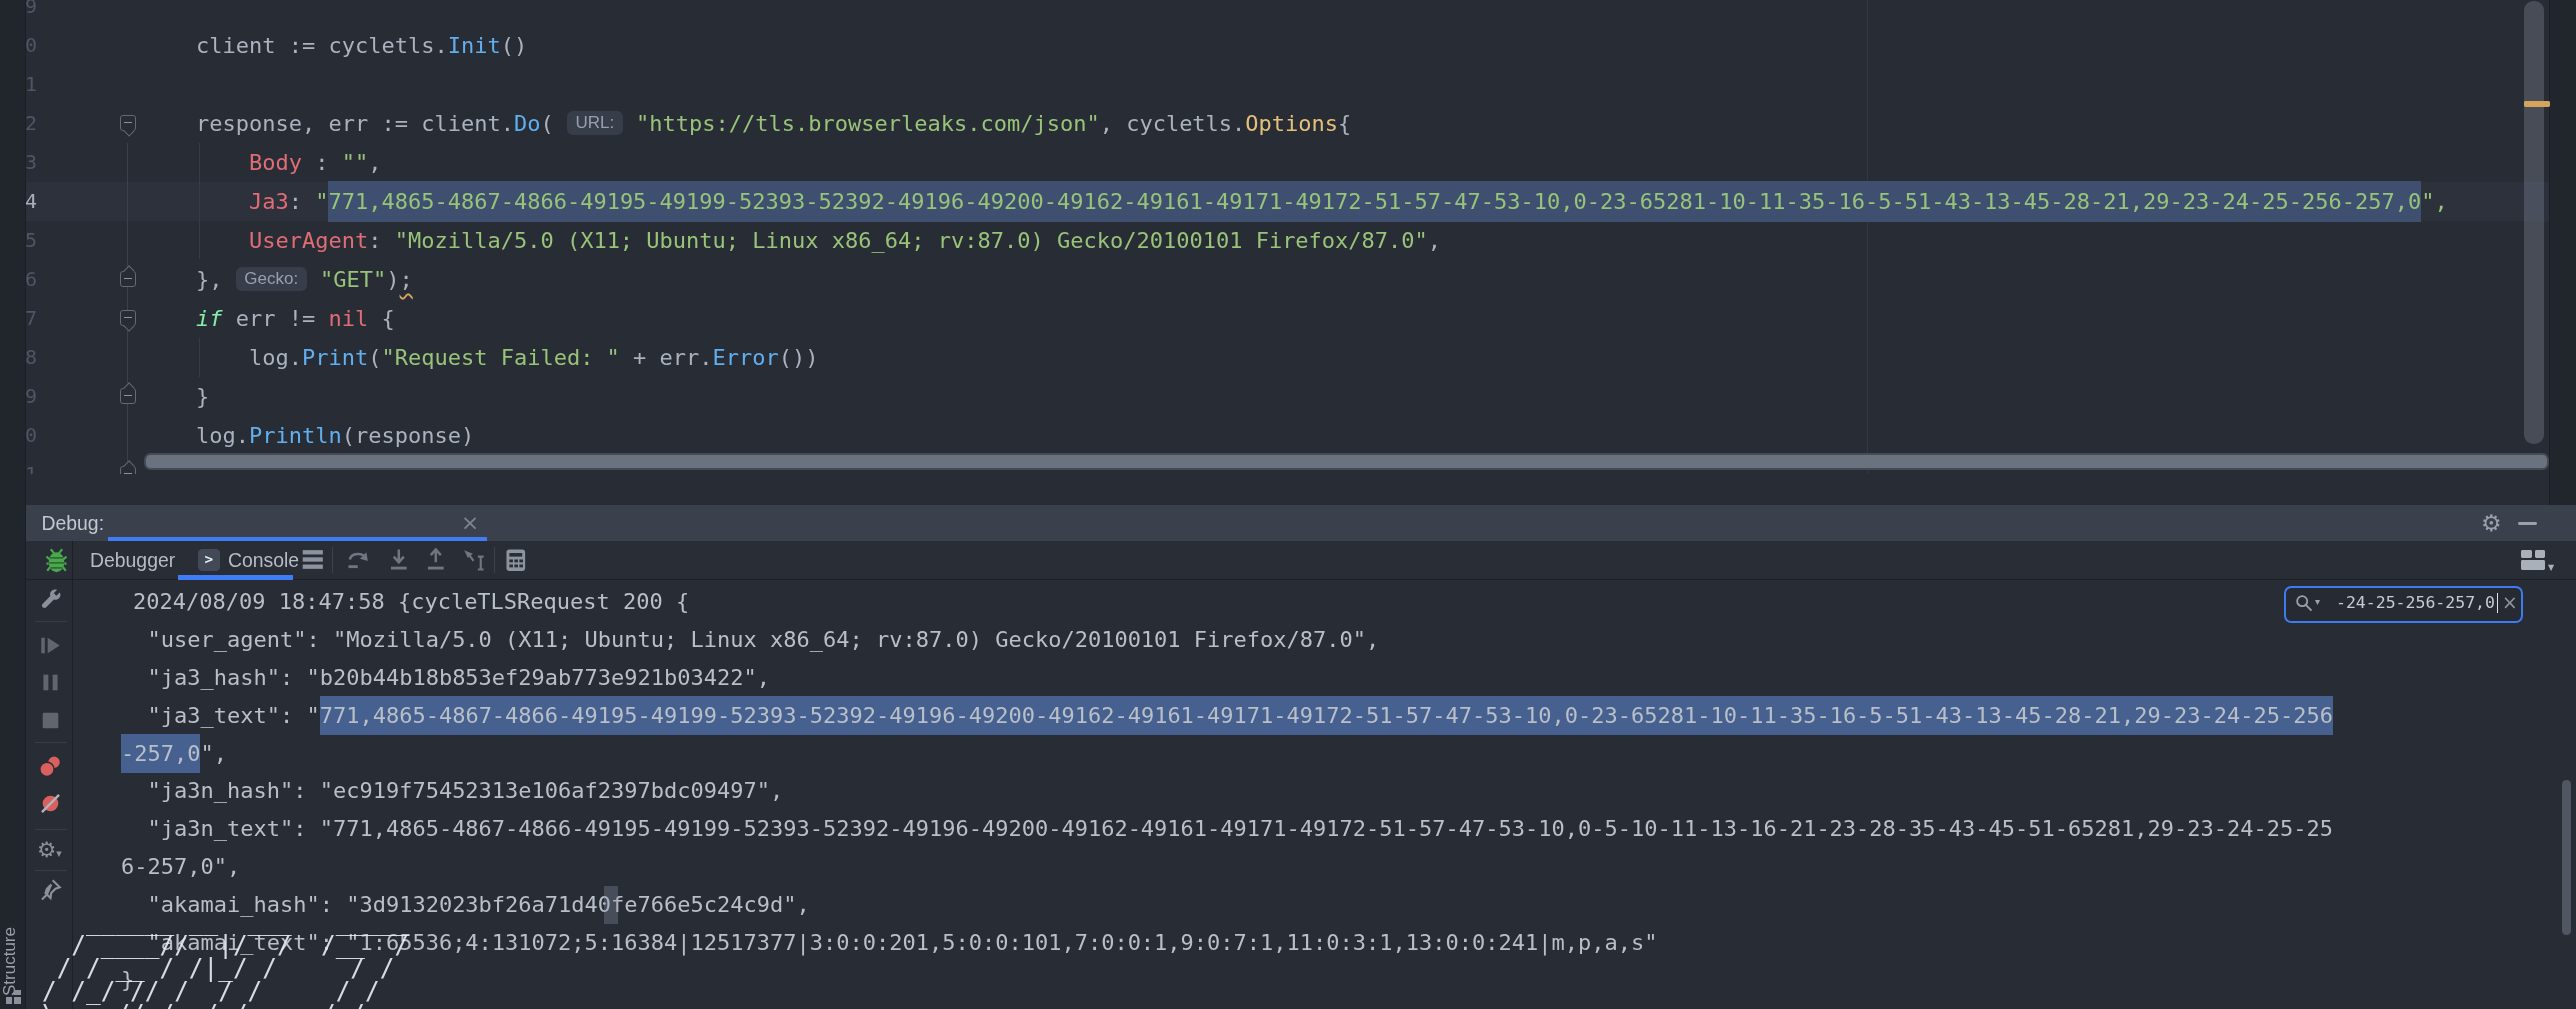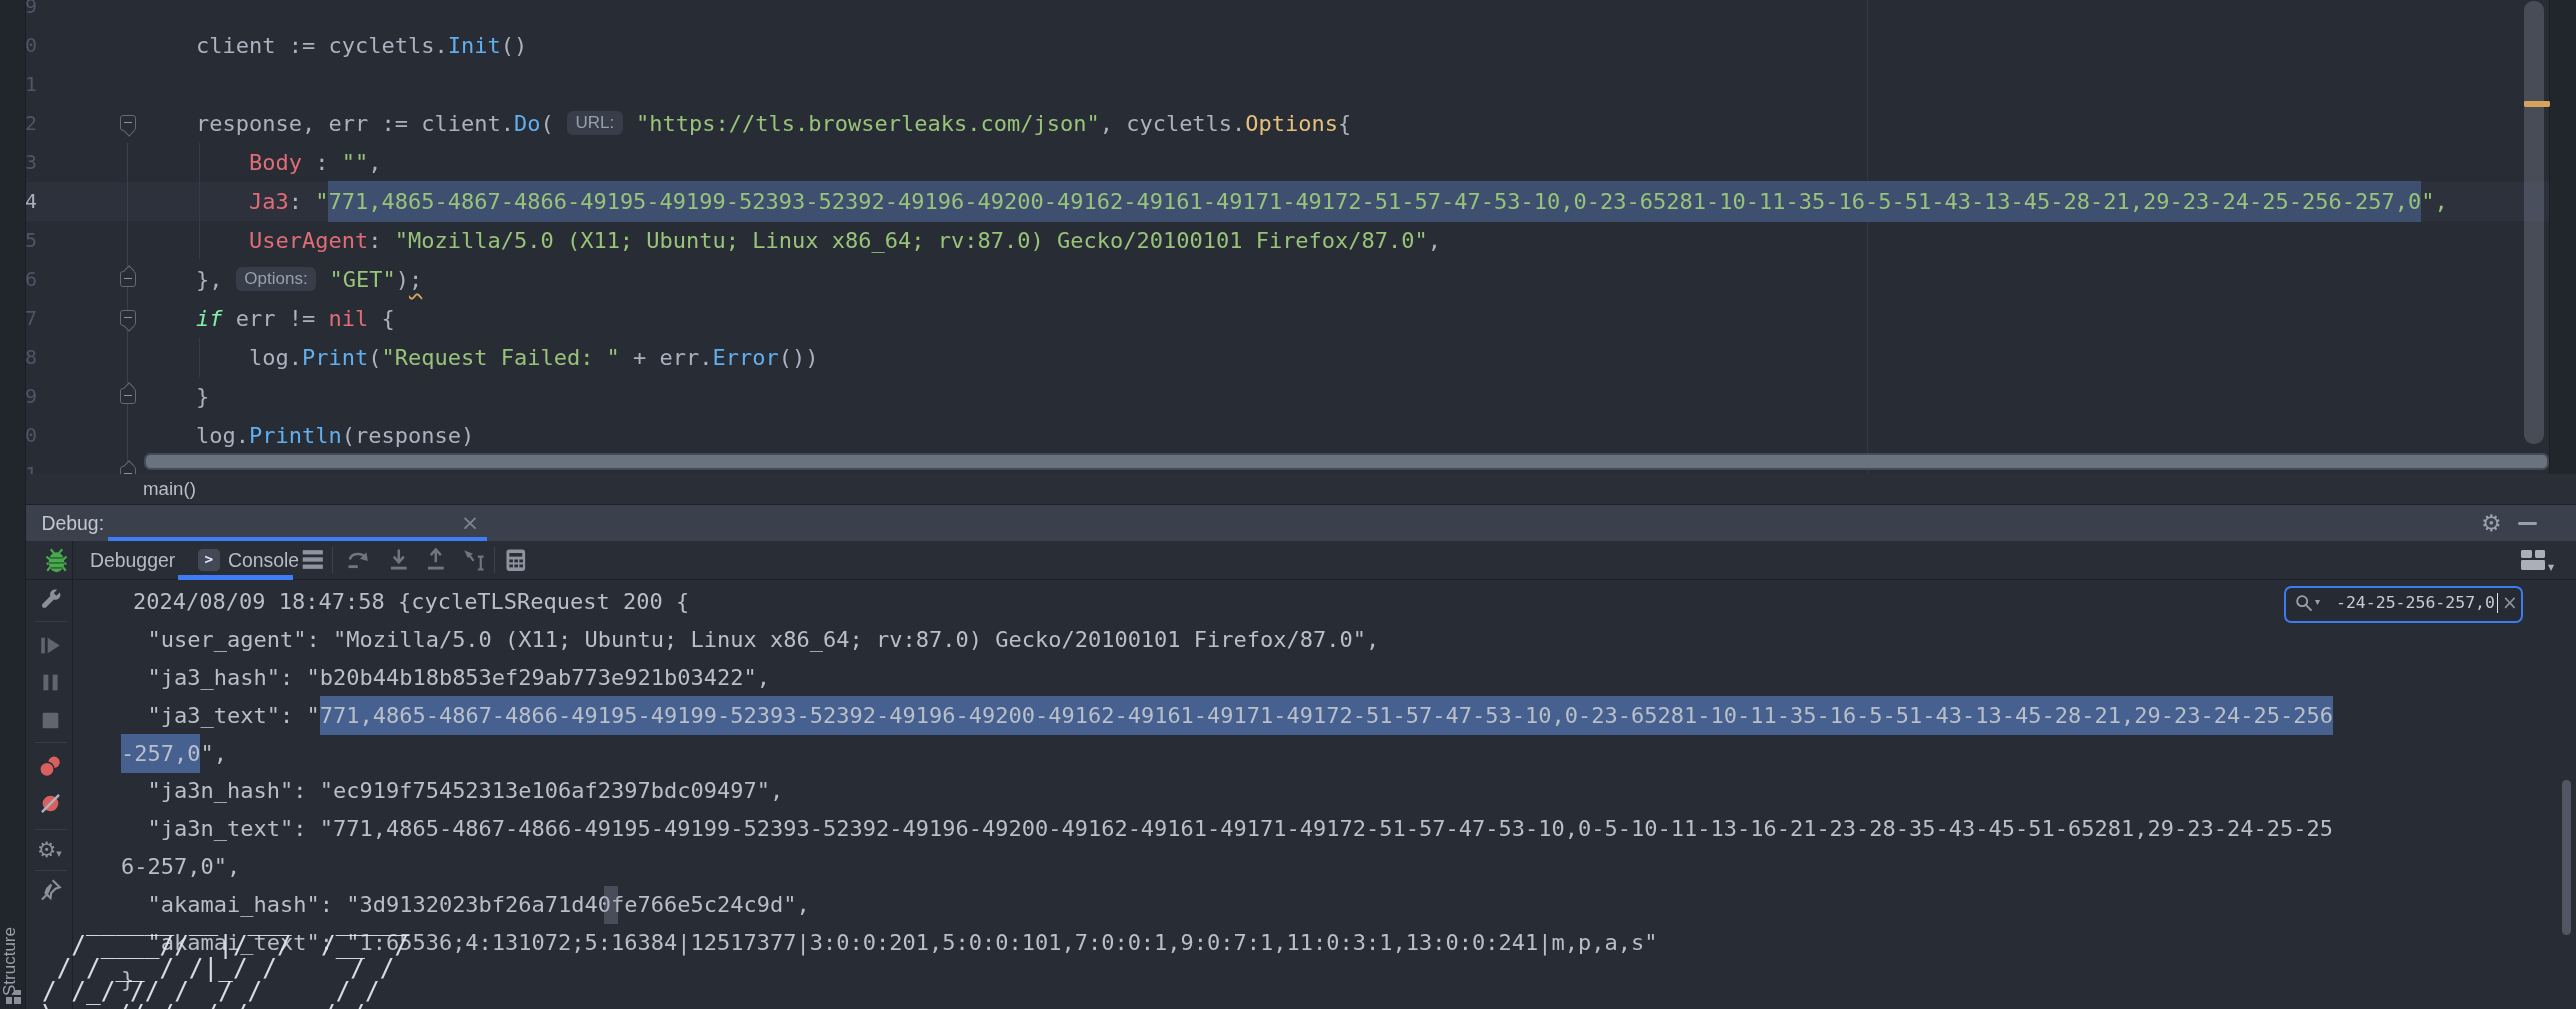--- a/index.html
+++ b/index.html
@@ -121,21 +121,21 @@
         <div class="fold down" style="top: 115px;">
           <i></i>
         </div>
         <div class="code-line" style="top: 104px;"><span class="d">response, err := client.</span><span class="f">Do</span><span class="d">( </span><span class="chip">URL:</span><span class="d"> </span><span class="s">"https://tls.browserleaks.com/json"</span><span class="d">, cycletls.</span><span class="t">Options</span><span class="d">{</span></div>
         <div class="code-line" style="top: 143px;"><span class="d">    </span><span class="p">Body</span><span class="d"> : </span><span class="s">""</span><span class="d">,</span></div>
         <div class="code-line" style="top: 182px;"><span class="d">    </span><span class="p">Ja3</span><span class="d">: </span><span class="s">"</span><span class="s sel">771,4865-4867-4866-49195-49199-52393-52392-49196-49200-49162-49161-49171-49172-51-57-47-53-10,0-23-65281-10-11-35-16-5-51-43-13-45-28-21,29-23-24-25-256-257,0</span><span class="s">",</span></div>
         <div class="code-line" style="top: 221px;"><span class="d">    </span><span class="p">UserAgent</span><span class="d">: </span><span class="s">"Mozilla/5.0 (X11; Ubuntu; Linux x86_64; rv:87.0) Gecko/20100101 Firefox/87.0"</span><span class="d">,</span></div>
         <div class="fold up" style="top: 271px;">
           <i></i>
         </div>
-        <div class="code-line" style="top: 260px;"><span class="d">}, </span><span class="chip">Options:</span><span class="d"> </span><span class="s">"GET"</span><span class="d">)</span><span class="d sq">;</span></div>
+        <div class="code-line" style="top: 260px;"><span class="d">}, </span><span class="chip">Gecko:</span><span class="d"> </span><span class="s">"GET"</span><span class="d">)</span><span class="d sq">;</span></div>
         <div class="fold down" style="top: 310px;">
           <i></i>
         </div>
         <div class="code-line" style="top: 299px;"><span class="k">if </span><span class="d">err != </span><span class="p">nil</span><span class="d"> {</span></div>
         <div class="code-line" style="top: 338px;"><span class="d">    log.</span><span class="f">Print</span><span class="d">(</span><span class="s">"Request Failed: "</span><span class="d"> + err.</span><span class="f">Error</span><span class="d">())</span></div>
         <div class="fold up" style="top: 388px;">
           <i></i>
         </div>
         <div class="code-line" style="top: 377px;"><span class="d">}</span></div>
         <div class="code-line" style="top: 416px;"><span class="d">log.</span><span class="f">Println</span><span class="d">(response)</span></div>
@@ -143,23 +143,20 @@
           <i></i>
         </div>
         <div class="code-line" style="top: 455px;"></div>
       </div>
     <div id="hscroll" class="abs"></div>
     <div id="vscroll-editor" class="abs"></div>
   </div>
   <div id="error-stripe" class="abs"></div>
   <div id="warn-tick" class="abs"></div>
 
-  <div id="breadcrumb" class="abs">
-    <span id="breadcrumb-text">main()</span>
-  </div>
 
   <div id="debug-header" class="abs">
     <span id="debug-label">Debug:</span>
     <span id="session-close">×</span>
     <div id="session-underline"></div>
     <span id="header-gear">⚙</span>
     <div id="header-min"></div>
   </div>
 
   <div id="toolbar-row" class="abs">

